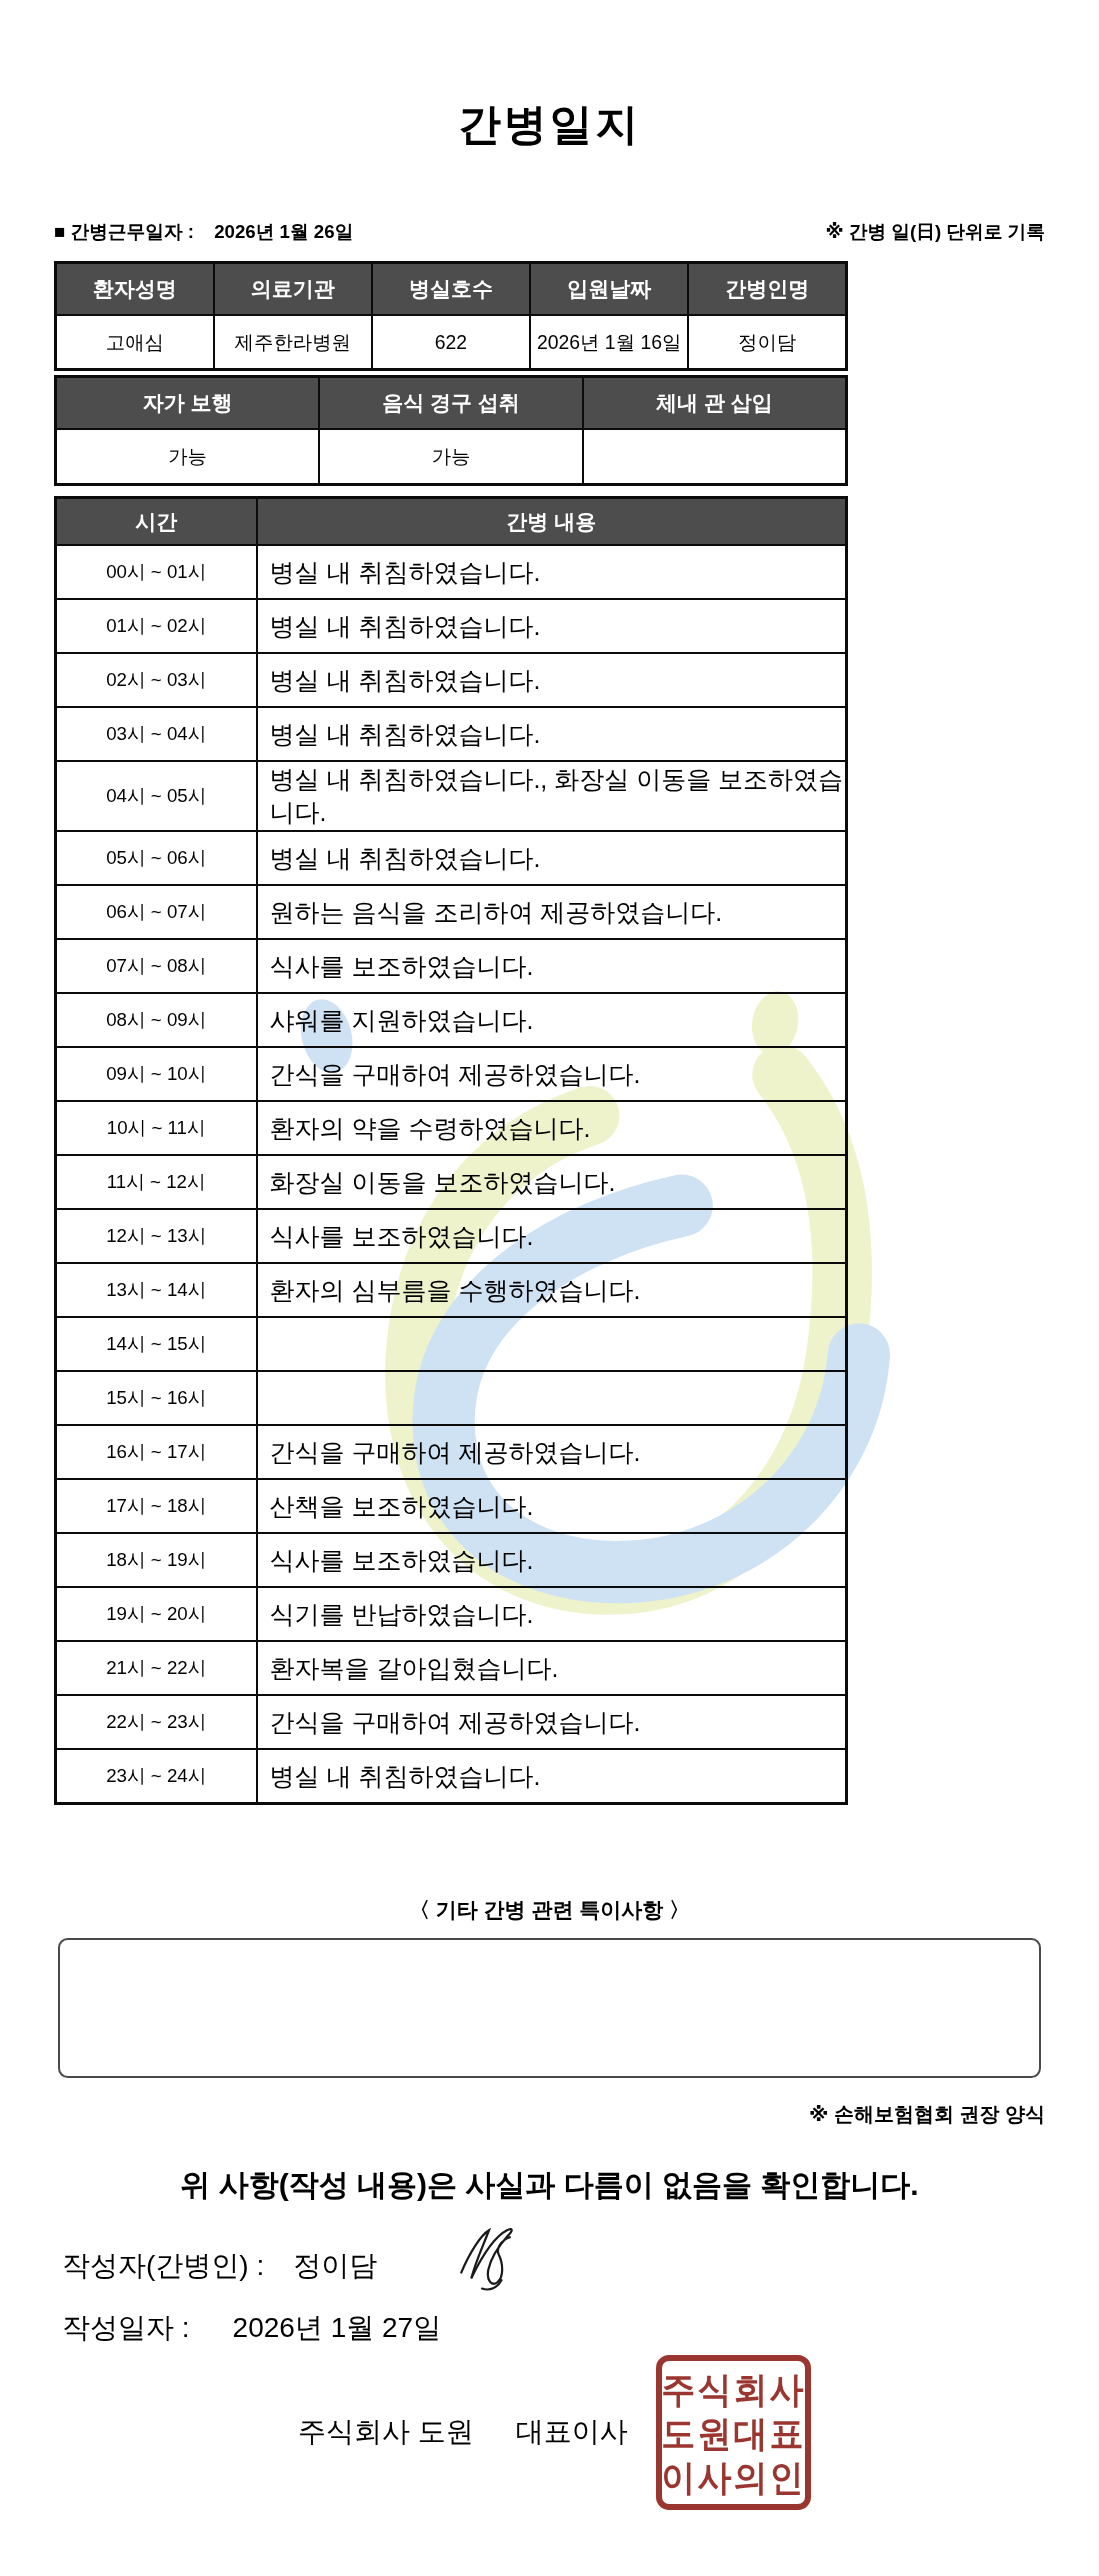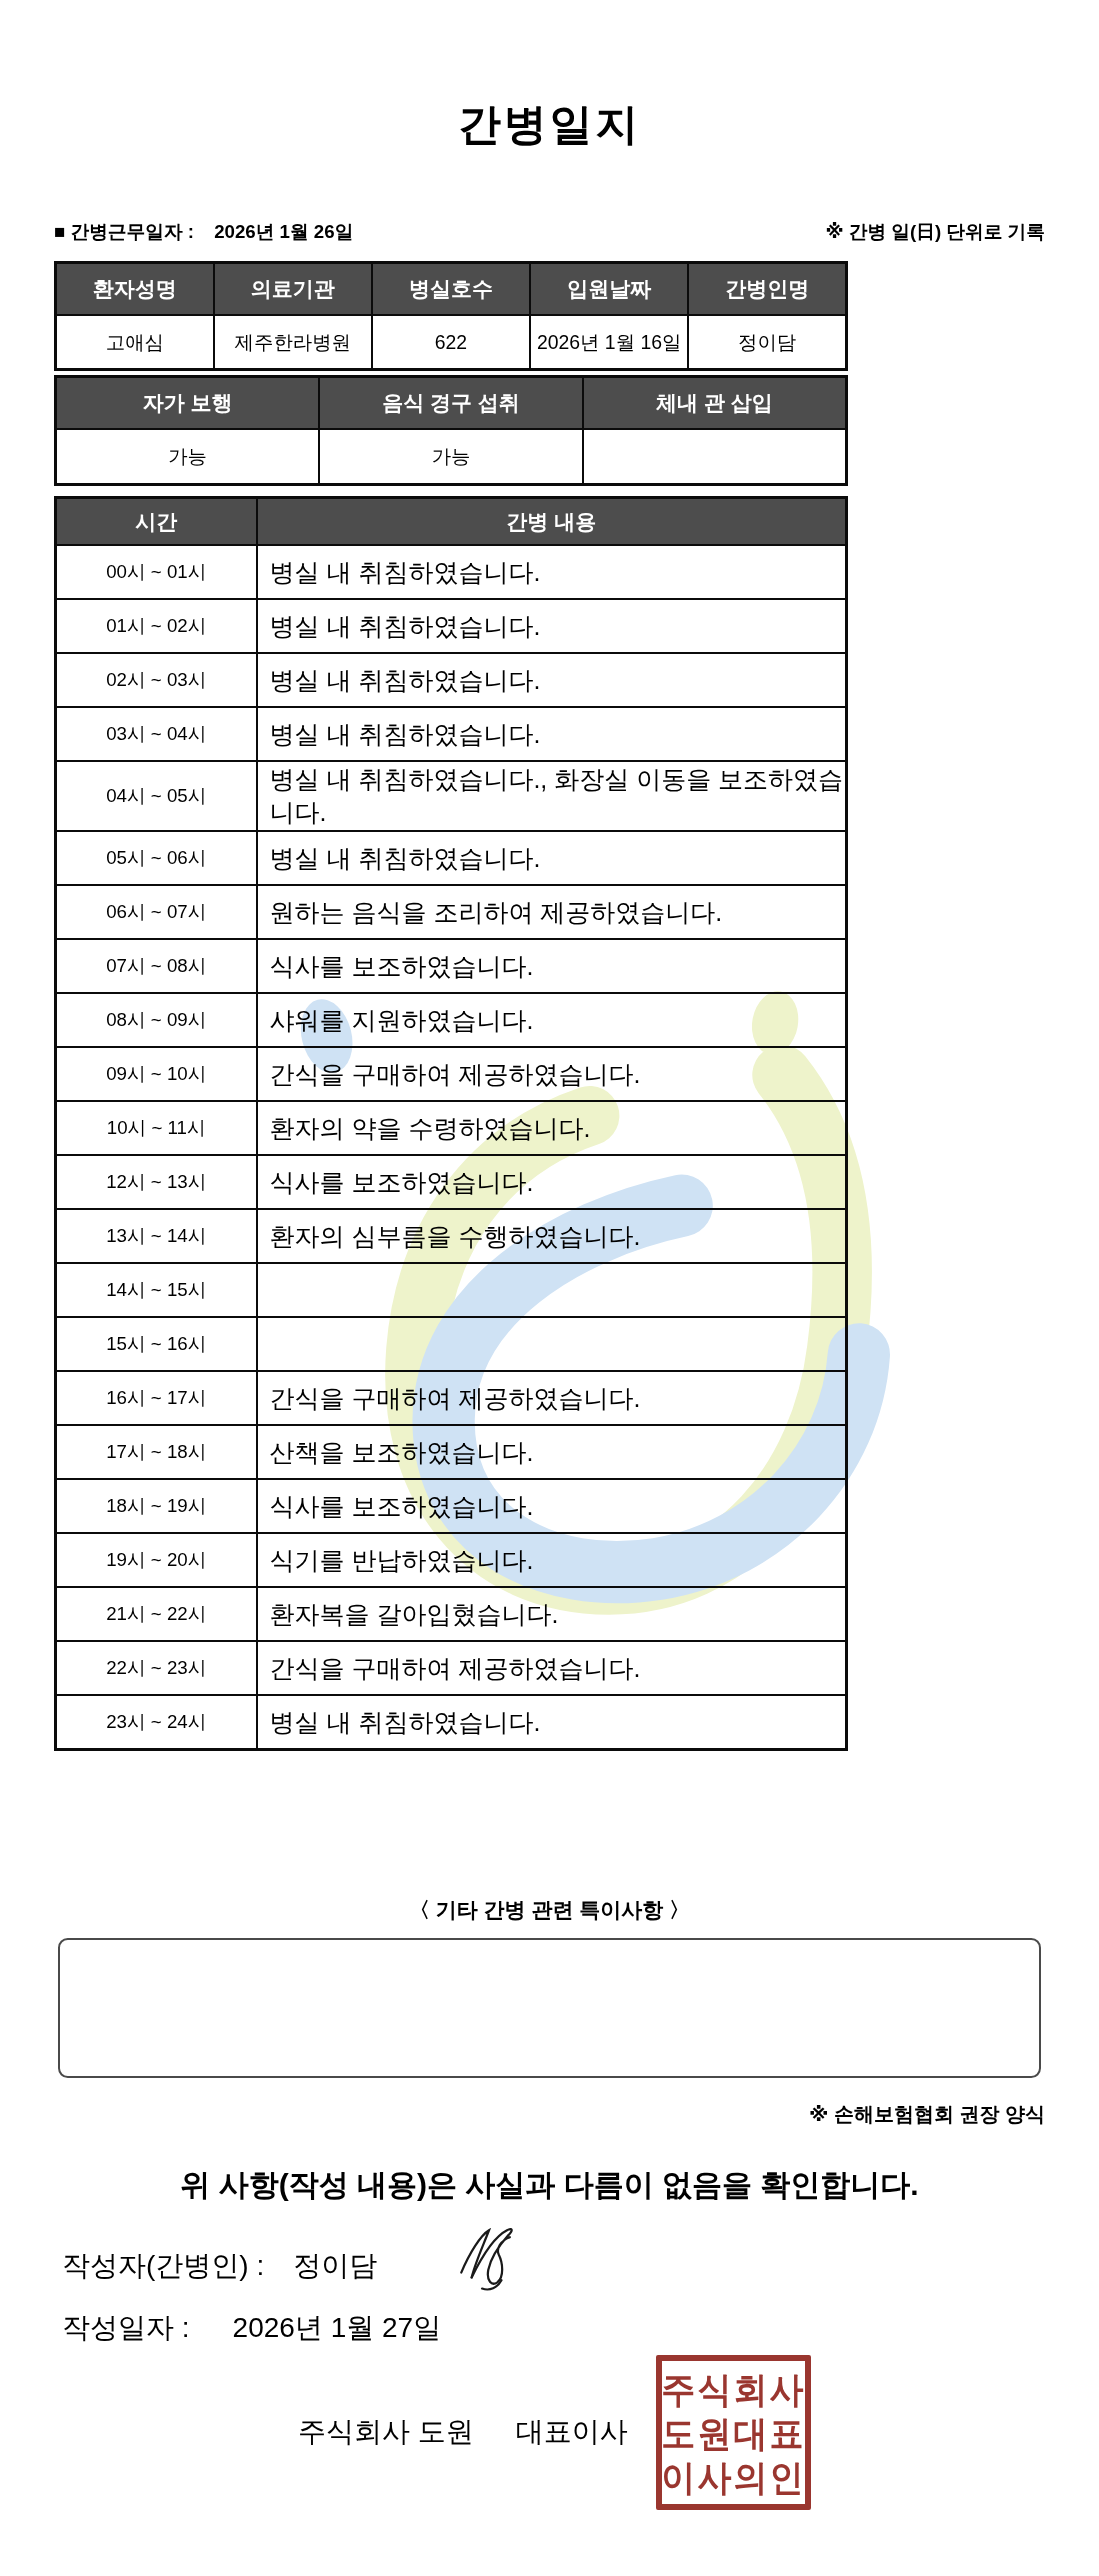--- a/index.html
+++ b/index.html
@@ -32,21 +32,21 @@
   .notes-heading{top:1896px;left:0;width:100%;text-align:center;font-size:21px;font-weight:700;}
   .notes-box{top:1938px;left:58px;width:979px;height:136px;border:2.1px solid #4a4a4a;border-radius:9.7px;background:transparent;}
   .form-note{top:2101px;left:54px;width:991px;text-align:right;font-size:20px;font-weight:700;}
 
   .statement{top:2165px;left:0;width:100%;text-align:center;font-size:30px;font-weight:800;}
   .writer-line{top:2247px;left:62px;font-size:28px;font-weight:500;display:flex;gap:29px;}
   .date-line{top:2309px;left:62px;font-size:28px;font-weight:500;display:flex;gap:43px;}
   .signature{position:absolute;left:457px;top:2224px;z-index:1;}
 
   .company-line{top:2413px;left:298px;font-size:28px;font-weight:400;display:flex;gap:42px;align-items:flex-end;}
-  .stamp{top:2355px;left:656px;width:155px;height:155px;border:6.2px solid #9a362f;border-radius:2px;
+  .stamp{top:2355px;left:656px;width:155px;height:155px;border:6.2px solid #9a362f;border-radius:13px;
          box-sizing:border-box;display:flex;flex-direction:column;justify-content:center;align-items:center;
          color:#9a362f;filter:blur(0.3px);}
   .stamp-line{font-size:34px;line-height:44px;font-weight:900;letter-spacing:2.1px;transform:scaleY(1.06);white-space:nowrap;}
 </style>
 </head>
 <body>
 
 <div class="page">
 
   <svg class="watermark" width="1099" height="2576" viewBox="0 0 1588 3722" xmlns="http://www.w3.org/2000/svg">
@@ -161,20 +161,24 @@
         </tr>
     <tr>
           <td class="time-cell">09시 ~ 10시</td>
           <td class="desc-cell">간식을 구매하여 제공하였습니다.</td>
         </tr>
     <tr>
           <td class="time-cell">10시 ~ 11시</td>
           <td class="desc-cell">환자의 약을 수령하였습니다.</td>
         </tr>
     <tr>
+          <td class="time-cell">11시 ~ 12시</td>
+          <td class="desc-cell">화장실 이동을 보조하였습니다.</td>
+        </tr>
+    <tr>
           <td class="time-cell">12시 ~ 13시</td>
           <td class="desc-cell">식사를 보조하였습니다.</td>
         </tr>
     <tr>
           <td class="time-cell">13시 ~ 14시</td>
           <td class="desc-cell">환자의 심부름을 수행하였습니다.</td>
         </tr>
     <tr>
           <td class="time-cell">14시 ~ 15시</td>
           <td class="desc-cell"></td>

